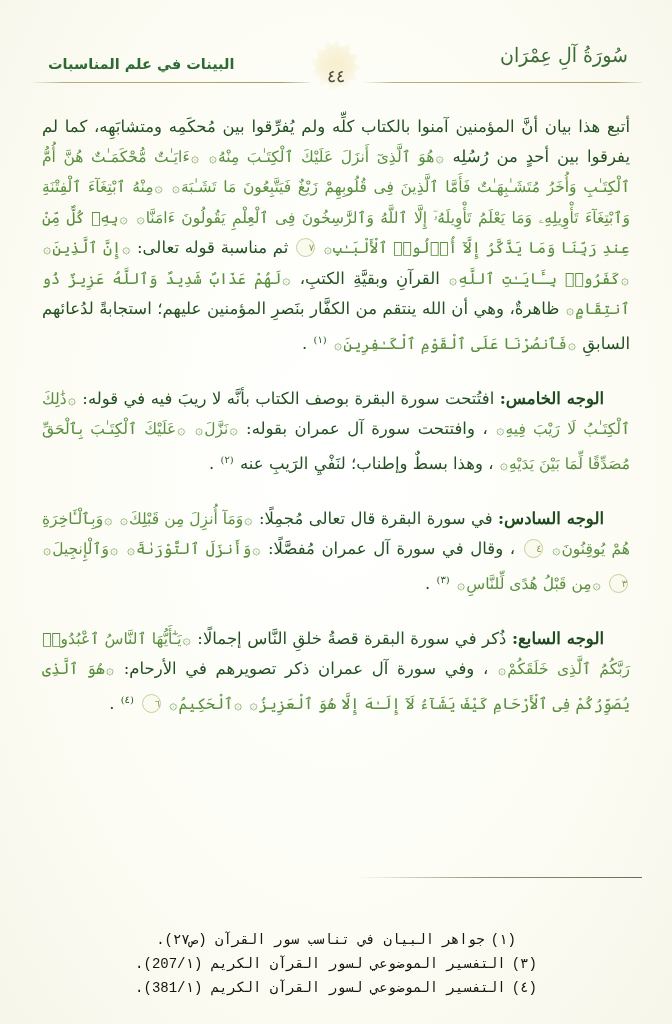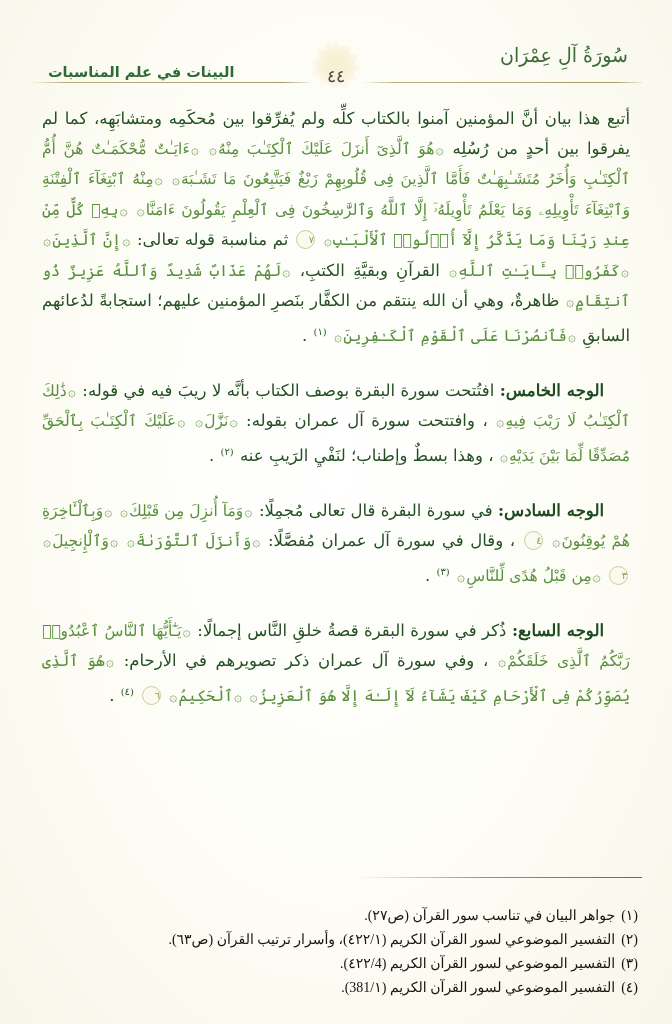--- a/index.html
+++ b/index.html
@@ -40,21 +40,21 @@
     font-family: "DejaVu Serif", "Liberation Serif", serif;
     font-size: 19px;
     color: #3c6b36;
     letter-spacing: -0.5px;
     white-space: nowrap;
     transform: scaleY(1.05);
   }
   .head-left {
     position: absolute;
     left: 48px;
-    top: 22px;
+    top: 14px;
     font-family: "DejaVu Sans", "Liberation Sans", sans-serif;
     font-size: 14.5px;
     font-weight: bold;
     color: #2e6b34;
     white-space: nowrap;
   }
   .head-rule {
     position: absolute;
     top: 40px;
     height: 1px;
@@ -106,21 +106,21 @@
   }
 
   .para {
     text-align: justify;
     text-align-last: right;
     direction: rtl;
     color: #2d5a2a;
     font-family: "DejaVu Serif", "Liberation Serif", serif;
     font-size: 16.5px;
     line-height: 29.5px;
-    margin: 0 0 6px 0;
+    margin: 8px 0 6px 0;
     text-justify: inter-word;
   }
   .para.spaced { margin-top: 24px; }
 
   .indent { display: inline-block; width: 26px; }
 
   .prose   { color: #234f22; }
   .heading { font-weight: bold; color: #1f4a1f; }
 
   
@@ -167,25 +167,25 @@
     background: linear-gradient(to left, #6e6a55, #9a9275 55%, rgba(154,146,117,0));
   }
   .footnotes {
     position: absolute;
     bottom: 24px;
     right: 34px;
     left: 34px;
     direction: rtl;
   }
   .fn-item {
-    font-family: Liberation Serif, serif;
+    font-family: Liberation Mono, monospace;
     font-size: 14px;
     line-height: 24px;
     color: #15150f;
-    text-align: right;
+    text-align: center;
     white-space: nowrap;
     direction: rtl;
   }
   .fn-item .marker { padding-left: 6px; }
 </style>
 </head>
 <body>
 
 <div class="page">
 
@@ -206,18 +206,17 @@
   <div class="body-col" id="body-col">
       <p class="para"><span><span class="prose">أتبع هذا بيان أنَّ المؤمنين آمنوا بالكتاب كلِّه ولم يُفرِّقوا بين مُحكَمِه</span> </span> <span><span class="prose">ومتشابَهِه، كما لم يفرقوا بين أحدٍ من رُسُلِه</span> <span class="ayah"><span class="brk">۞</span><span>هُوَ ٱلَّذِىٓ أَنزَلَ عَلَيْكَ ٱلْكِتَـٰبَ مِنْهُ</span><span class="brk">۞</span></span> </span> <span><span class="ayah"><span class="brk">۞</span><span>ءَايَـٰتٌ مُّحْكَمَـٰتٌ هُنَّ أُمُّ ٱلْكِتَـٰبِ وَأُخَرُ مُتَشَـٰبِهَـٰتٌ فَأَمَّا ٱلَّذِينَ فِى قُلُوبِهِمْ زَيْغٌ فَيَتَّبِعُونَ مَا تَشَـٰبَهَ</span><span class="brk">۞</span></span> </span> <span><span class="ayah"><span class="brk">۞</span><span>مِنْهُ ٱبْتِغَآءَ ٱلْفِتْنَةِ وَٱبْتِغَآءَ تَأْوِيلِهِۦ وَمَا يَعْلَمُ تَأْوِيلَهُۥٓ إِلَّا ٱللَّهُ وَٱلرَّٰسِخُونَ فِى ٱلْعِلْمِ يَقُولُونَ ءَامَنَّا</span><span class="brk">۞</span></span> </span> <span><span class="ayah"><span class="brk">۞</span><span>بِهِۦ كُلٌّ مِّنْ عِندِ رَبِّنَا وَمَا يَذَّكَّرُ إِلَّآ أُو۟لُوا۟ ٱلْأَلْبَـٰبِ</span><span class="brk">۞</span></span> <span class="ayah-num">٧</span> <span class="prose">ثم مناسبة قوله تعالى:</span> <span class="ayah"><span class="brk">۞</span><span>إِنَّ ٱلَّذِينَ</span><span class="brk">۞</span></span> </span> <span><span class="ayah"><span class="brk">۞</span><span>كَفَرُوا۟ بِـَٔايَـٰتِ ٱللَّهِ</span><span class="brk">۞</span></span> <span class="prose">القرآنِ وبقيَّةِ الكتبِ،</span> <span class="ayah"><span class="brk">۞</span><span>لَهُمْ عَذَابٌ شَدِيدٌ وَٱللَّهُ عَزِيزٌ ذُو ٱنتِقَامٍ</span><span class="brk">۞</span></span> </span> <span><span class="prose">ظاهرةٌ، وهي أن الله ينتقم من الكفَّار بنَصرِ المؤمنين عليهم؛ استجابةً لدُعائهم</span> </span> <span><span class="prose">السابقِ</span> <span class="ayah"><span class="brk">۞</span><span>فَٱنصُرْنَا عَلَى ٱلْقَوْمِ ٱلْكَـٰفِرِينَ</span><span class="brk">۞</span></span> <sup class="fn">(١)</sup> <span class="prose">.</span> </span> </p>
       <p class="para spaced"><span><span class="indent"></span><span class="heading">الوجه الخامس:</span> <span class="prose">افتُتحت سورة البقرة بوصف الكتاب بأنَّه لا ريبَ فيه في</span> </span> <span><span class="prose">قوله:</span> <span class="ayah"><span class="brk">۞</span><span>ذَٰلِكَ ٱلْكِتَـٰبُ لَا رَيْبَ فِيهِ</span><span class="brk">۞</span></span> <span class="prose">، وافتتحت سورة آل عمران بقوله:</span> <span class="ayah"><span class="brk">۞</span><span>نَزَّلَ</span><span class="brk">۞</span></span> </span> <span><span class="ayah"><span class="brk">۞</span><span>عَلَيْكَ ٱلْكِتَـٰبَ بِٱلْحَقِّ مُصَدِّقًا لِّمَا بَيْنَ يَدَيْهِ</span><span class="brk">۞</span></span> <span class="prose">، وهذا بسطٌ وإطناب؛ لنَفْيِ الرَيبِ</span> </span> <span><span class="prose">عنه</span> <sup class="fn">(٢)</sup> <span class="prose">.</span> </span> </p>
       <p class="para spaced"><span><span class="indent"></span><span class="heading">الوجه السادس:</span> <span class="prose">في سورة البقرة قال تعالى مُجمِلًا:</span> <span class="ayah"><span class="brk">۞</span><span>وَمَآ أُنزِلَ مِن قَبْلِكَ</span><span class="brk">۞</span></span> </span> <span><span class="ayah"><span class="brk">۞</span><span>وَبِٱلْـَٔاخِرَةِ هُمْ يُوقِنُونَ</span><span class="brk">۞</span></span> <span class="ayah-num">٤</span> <span class="prose">، وقال في سورة آل عمران مُفصَّلًا:</span> <span class="ayah"><span class="brk">۞</span><span>وَأَنزَلَ ٱلتَّوْرَىٰةَ</span><span class="brk">۞</span></span> </span> <span><span class="ayah"><span class="brk">۞</span><span>وَٱلْإِنجِيلَ</span><span class="brk">۞</span></span> <span class="ayah-num">٣</span> <span class="ayah"><span class="brk">۞</span><span>مِن قَبْلُ هُدًى لِّلنَّاسِ</span><span class="brk">۞</span></span> <sup class="fn">(٣)</sup> <span class="prose">.</span> </span> </p>
       <p class="para spaced"><span><span class="indent"></span><span class="heading">الوجه السابع:</span> <span class="prose">ذُكر في سورة البقرة قصةُ خلقِ النَّاس إجمالًا:</span> </span> <span><span class="ayah"><span class="brk">۞</span><span>يَـٰٓأَيُّهَا ٱلنَّاسُ ٱعْبُدُوا۟ رَبَّكُمُ ٱلَّذِى خَلَقَكُمْ</span><span class="brk">۞</span></span> <span class="prose">، وفي سورة آل عمران ذكر تصويرهم</span> </span> <span><span class="prose">في الأرحام:</span> <span class="ayah"><span class="brk">۞</span><span>هُوَ ٱلَّذِى يُصَوِّرُكُمْ فِى ٱلْأَرْحَامِ كَيْفَ يَشَآءُ لَآ إِلَـٰهَ إِلَّا هُوَ ٱلْعَزِيزُ</span><span class="brk">۞</span></span> </span> <span><span class="ayah"><span class="brk">۞</span><span>ٱلْحَكِيمُ</span><span class="brk">۞</span></span> <span class="ayah-num">٦</span> <sup class="fn">(٤)</sup> <span class="prose">.</span> </span> </p>
     </div>
 
   <div class="fn-rule"></div>
   <div class="footnotes" id="footnote-list">
       <div class="fn-item"><span class="marker">(١)</span><span>جواهر البيان في تناسب سور القرآن (ص٢٧).</span></div>
-      <div class="fn-item"><span class="marker">(٢)</span><span>التفسير الموضوعي لسور القرآن الكريم (٤٢٢/١)، وأسرار ترتيب القرآن (ص٦٣).</span></div>
-      <div class="fn-item"><span class="marker">(٣)</span><span>التفسير الموضوعي لسور القرآن الكريم (٤٢٢/4).</span></div>
+      <div class="fn-item"><span class="marker">(٣)</span><span>التفسير الموضوعي لسور القرآن الكريم (207/١).</span></div>
       <div class="fn-item"><span class="marker">(٤)</span><span>التفسير الموضوعي لسور القرآن الكريم (381/١).</span></div>
     </div>
 
 </div>
 
 </body></html>

